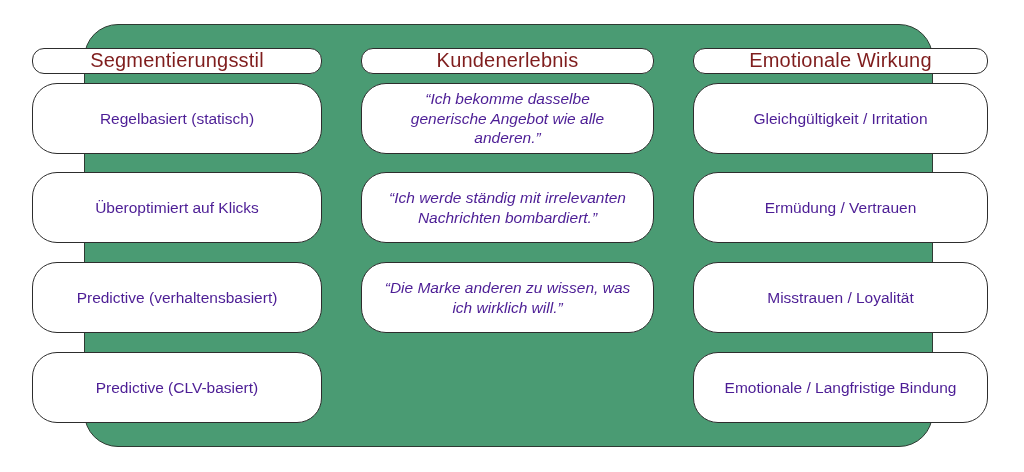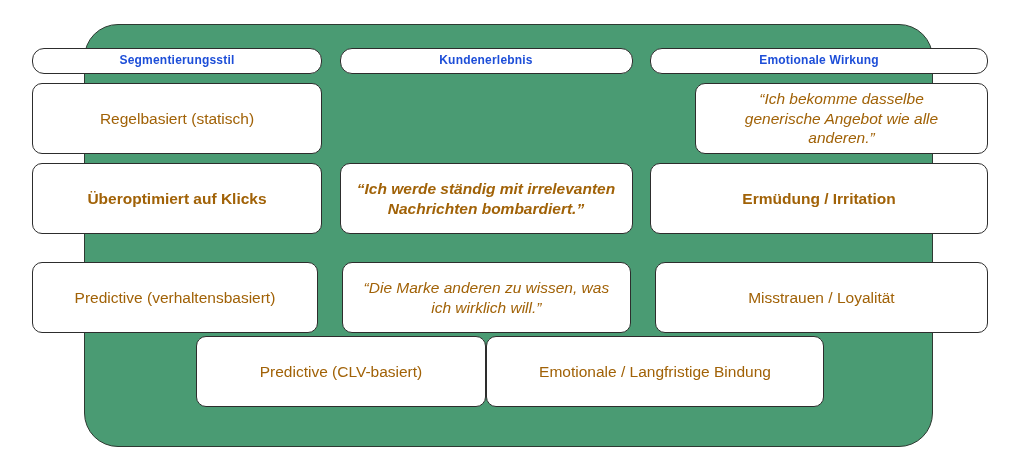--- a/index.html
+++ b/index.html
@@ -24,44 +24,44 @@
   }
   .row {
     position: absolute;
     left: 32px;
     width: 956px;
     display: flex;
     justify-content: space-between;
   }
   .row-header { top: 48px;  height: 26px; }
   .row-1      { top: 83px;  height: 71px; }
-  .row-2      { top: 163px; height: 71px; font-weight: bold; }
+  .row-2      { top: 172px; height: 71px; }
   .row-3      { top: 262px; height: 71px; gap: 24px; }
-  .row-4      { top: 336px; height: 71px; justify-content: center; }
+  .row-4      { top: 352px; height: 71px; }
   .cell {
     box-sizing: border-box;
     background: #ffffff;
     border: 1.5px solid #2d2d2d;
-    border-radius: 10px;
+    border-radius: 25px;
     display: flex;
     align-items: center;
     justify-content: center;
     text-align: center;
-    color: #a16207;
+    color: #4c1d95;
     font-size: 15.5px;
     line-height: 1.28;
   }
   .col-style  { width: 290px; }
   .col-quote  { width: 293px; }
-  .col-impact { width: 338px; }
+  .col-impact { width: 295px; }
   .cell.header {
     border-radius: 12px;
-    font-weight: bold;
-    font-size: 12px;
-    color: #1d4ed8;
+    font-weight: normal;
+    font-size: 20px;
+    color: #7f1d1d;
     letter-spacing: 0.2px;
   }
   .cell.quote {
     font-style: italic;
     font-size: 15.5px;
     white-space: pre-line;
     padding: 4px 10px;
   }
   .cell.plain { padding: 8px 12px; }
 </style>
@@ -76,27 +76,28 @@
     <div class="cell header col-style">Segmentierungsstil</div>
     <div class="cell header col-quote">Kundenerlebnis</div>
     <div class="cell header col-impact">Emotionale Wirkung</div>
   </div>
 
   <div class="row row-1">
     <div class="cell plain col-style">Regelbasiert (statisch)</div>
     <div class="cell quote col-quote">“Ich bekomme dasselbe
 generische Angebot wie alle
 anderen.”</div>
+    <div class="cell plain col-impact">Gleichgültigkeit / Irritation</div>
   </div>
 
   <div class="row row-2">
     <div class="cell plain col-style">Überoptimiert auf Klicks</div>
     <div class="cell quote col-quote">“Ich werde ständig mit irrelevanten
 Nachrichten bombardiert.”</div>
-    <div class="cell plain col-impact">Ermüdung / Irritation</div>
+    <div class="cell plain col-impact">Ermüdung / Vertrauen</div>
   </div>
 
   <div class="row row-3">
     <div class="cell plain col-style">Predictive (verhaltensbasiert)</div>
     <div class="cell quote col-quote">“Die Marke anderen zu wissen, was
 ich wirklich will.”</div>
     <div class="cell plain col-impact">Misstrauen / Loyalität</div>
   </div>
 
   <div class="row row-4">

